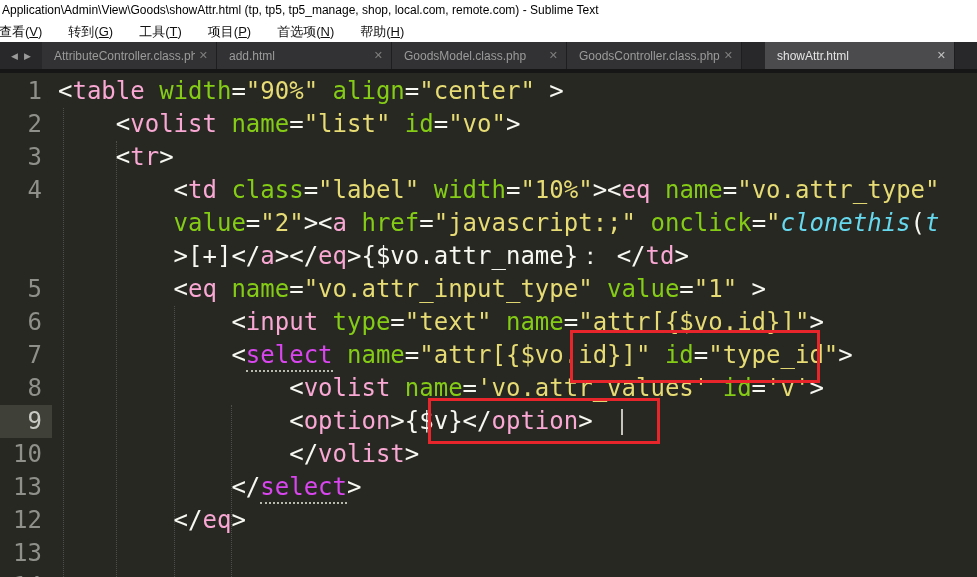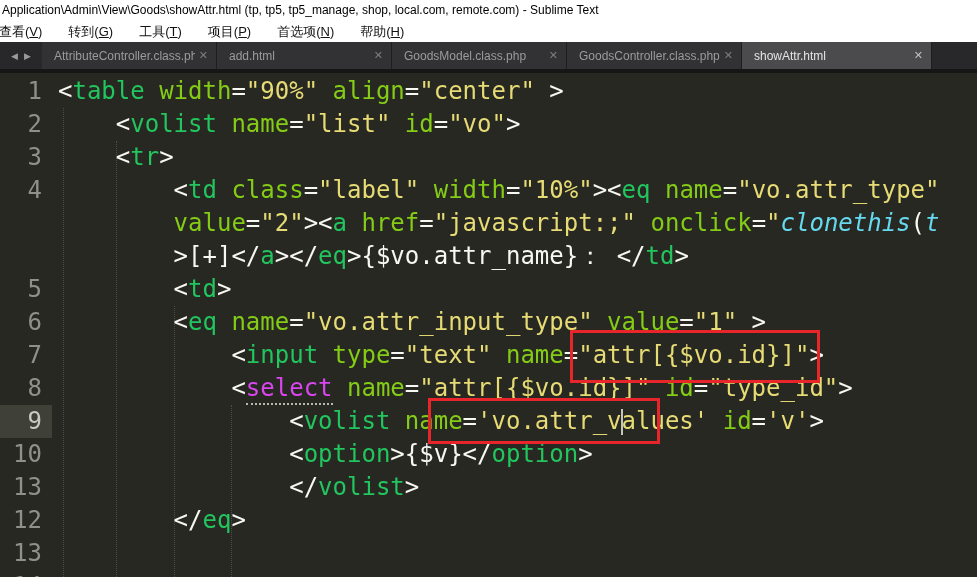--- a/index.html
+++ b/index.html
@@ -20,37 +20,37 @@
   .tab-bar { position:absolute; left:0; top:42px; width:977px; height:27px;
              background:#28282a; display:flex; align-items:stretch; }
   .tab-nav { width:42px; display:flex; align-items:center; justify-content:center;
              gap:6px; color:#9a9a9a; font-size:9px; }
   .tab-nav span { cursor:pointer; }
   .tab { position:relative; width:175px; background:#323234; border-right:1px solid #1e1e20;
          display:flex; align-items:center; font-size:12px; color:#9b9b9b;
          padding:0 8px 0 12px; cursor:pointer; }
   .tab .tab-label { flex:1; overflow:hidden; white-space:nowrap; }
   .tab .tab-close { font-size:11px; color:#7e7e7e; padding-left:4px; cursor:pointer; }
-  .tab.active { background:#4b4b4e; color:#e4e4e4; width:190px; }
+  .tab.active { background:#4b4b4e; color:#e4e4e4; width:190px;margin-left:23px; }
   .tab.active .tab-close { color:#c0c0c0; }
   .tab-strip-bottom { position:absolute; left:0; top:69px; width:977px; height:4px; background:#161616; }
 
   
   .editor { position:absolute; left:0; top:73px; width:977px; height:504px;
             background:#272822; overflow:hidden; cursor:text;
             font-family:"DejaVu Sans Mono", monospace; font-size:24px; }
   .gutter { position:absolute; left:0; top:2px; width:52px; }
   .gutter .ln { height:33px; line-height:33px; text-align:right; padding-right:10px;
                 color:#8f908a; font-size:24px; }
   .gutter .ln.current { background:#3f4038; color:#c9c9c3; }
   .code { position:absolute; left:58px; top:2px; }
   .crow { height:33px; line-height:33px; white-space:pre; }
 
   .tk-p { color:#f8f8f2; }
-  .tk-t { color:#22c55e; }
+  .tk-t { color:#f9a8d4; }
   .tk-a { color:#84cc16; }
   .tk-s { color:#e6db74; }
   .tk-f { color:#66d9ef; font-style:italic; }
   .tk-u { color:#d946ef; border-bottom:2px dotted #b9baae; padding-bottom:1px; }
 
   .indent-guide { position:absolute; width:0; border-left:1px dotted rgba(255,255,255,0.18); }
   #guide-0 { left:63px;  top:35px;  height:469px; }
   #guide-1 { left:116px; top:68px;  height:436px; }
   #guide-2 { left:174px; top:233px; height:271px; }
   #guide-3 { left:231px; top:332px; height:172px; }
@@ -131,27 +131,27 @@
         <div class="ln">13</div>
         <div class="ln">14</div>
       </div>
     <div class="code">
         <div class="crow"><span class="tk-p">&lt;</span><span class="tk-t">table</span><span class="tk-p"> </span><span class="tk-a">width</span><span class="tk-p">=</span><span class="tk-s">"90%"</span><span class="tk-p"> </span><span class="tk-a">align</span><span class="tk-p">=</span><span class="tk-s">"center"</span><span class="tk-p"> &gt;</span></div>
         <div class="crow"><span class="tk-p">    &lt;</span><span class="tk-t">volist</span><span class="tk-p"> </span><span class="tk-a">name</span><span class="tk-p">=</span><span class="tk-s">"list"</span><span class="tk-p"> </span><span class="tk-a">id</span><span class="tk-p">=</span><span class="tk-s">"vo"</span><span class="tk-p">&gt;</span></div>
         <div class="crow"><span class="tk-p">    &lt;</span><span class="tk-t">tr</span><span class="tk-p">&gt;</span></div>
         <div class="crow"><span class="tk-p">        &lt;</span><span class="tk-t">td</span><span class="tk-p"> </span><span class="tk-a">class</span><span class="tk-p">=</span><span class="tk-s">"label"</span><span class="tk-p"> </span><span class="tk-a">width</span><span class="tk-p">=</span><span class="tk-s">"10%"</span><span class="tk-p">&gt;&lt;</span><span class="tk-t">eq</span><span class="tk-p"> </span><span class="tk-a">name</span><span class="tk-p">=</span><span class="tk-s">"vo.attr_type"</span></div>
         <div class="crow"><span class="tk-p">        </span><span class="tk-a">value</span><span class="tk-p">=</span><span class="tk-s">"2"</span><span class="tk-p">&gt;&lt;</span><span class="tk-t">a</span><span class="tk-p"> </span><span class="tk-a">href</span><span class="tk-p">=</span><span class="tk-s">"javascript:;"</span><span class="tk-p"> </span><span class="tk-a">onclick</span><span class="tk-p">=</span><span class="tk-s">"</span><span class="tk-f">clonethis</span><span class="tk-p">(</span><span class="tk-f">t</span></div>
         <div class="crow"><span class="tk-p">        &gt;[+]&lt;/</span><span class="tk-t">a</span><span class="tk-p">&gt;&lt;/</span><span class="tk-t">eq</span><span class="tk-p">&gt;{$vo.attr_name}： &lt;/</span><span class="tk-t">td</span><span class="tk-p">&gt;</span></div>
-        <div class="crow"><span class="tk-p">        &lt;</span><span class="tk-t">td</span><span class="tk-p">&gt;</span></div>
         <div class="crow"><span class="tk-p">        &lt;</span><span class="tk-t">eq</span><span class="tk-p"> </span><span class="tk-a">name</span><span class="tk-p">=</span><span class="tk-s">"vo.attr_input_type"</span><span class="tk-p"> </span><span class="tk-a">value</span><span class="tk-p">=</span><span class="tk-s">"1"</span><span class="tk-p"> &gt;</span></div>
         <div class="crow"><span class="tk-p">            &lt;</span><span class="tk-t">input</span><span class="tk-p"> </span><span class="tk-a">type</span><span class="tk-p">=</span><span class="tk-s">"text"</span><span class="tk-p"> </span><span class="tk-a">name</span><span class="tk-p">=</span><span class="tk-s">"attr[{$vo.id}]"</span><span class="tk-p">&gt;</span></div>
         <div class="crow"><span class="tk-p">            &lt;</span><span class="tk-u">select</span><span class="tk-p"> </span><span class="tk-a">name</span><span class="tk-p">=</span><span class="tk-s">"attr[{$vo.id}]"</span><span class="tk-p"> </span><span class="tk-a">id</span><span class="tk-p">=</span><span class="tk-s">"type_id"</span><span class="tk-p">&gt;</span></div>
         <div class="crow"><span class="tk-p">                &lt;</span><span class="tk-t">volist</span><span class="tk-p"> </span><span class="tk-a">name</span><span class="tk-p">=</span><span class="tk-s">'vo.attr_values'</span><span class="tk-p"> </span><span class="tk-a">id</span><span class="tk-p">=</span><span class="tk-s">'v'</span><span class="tk-p">&gt;</span></div>
         <div class="crow"><span class="tk-p">                &lt;</span><span class="tk-t">option</span><span class="tk-p">&gt;{$v}&lt;/</span><span class="tk-t">option</span><span class="tk-p">&gt;</span></div>
         <div class="crow"><span class="tk-p">                &lt;/</span><span class="tk-t">volist</span><span class="tk-p">&gt;</span></div>
+        <div class="crow"><span class="tk-p">            &lt;/</span><span class="tk-u">select</span><span class="tk-p">&gt;</span></div>
         <div class="crow"><span class="tk-p">        &lt;/</span><span class="tk-t">eq</span><span class="tk-p">&gt;</span></div>
       </div>
 
     <div class="hl-box" id="hl-box-1"></div>
     <div class="hl-box" id="hl-box-2"></div>
     <div class="caret"></div>
   </div>
 
 </div>
 

